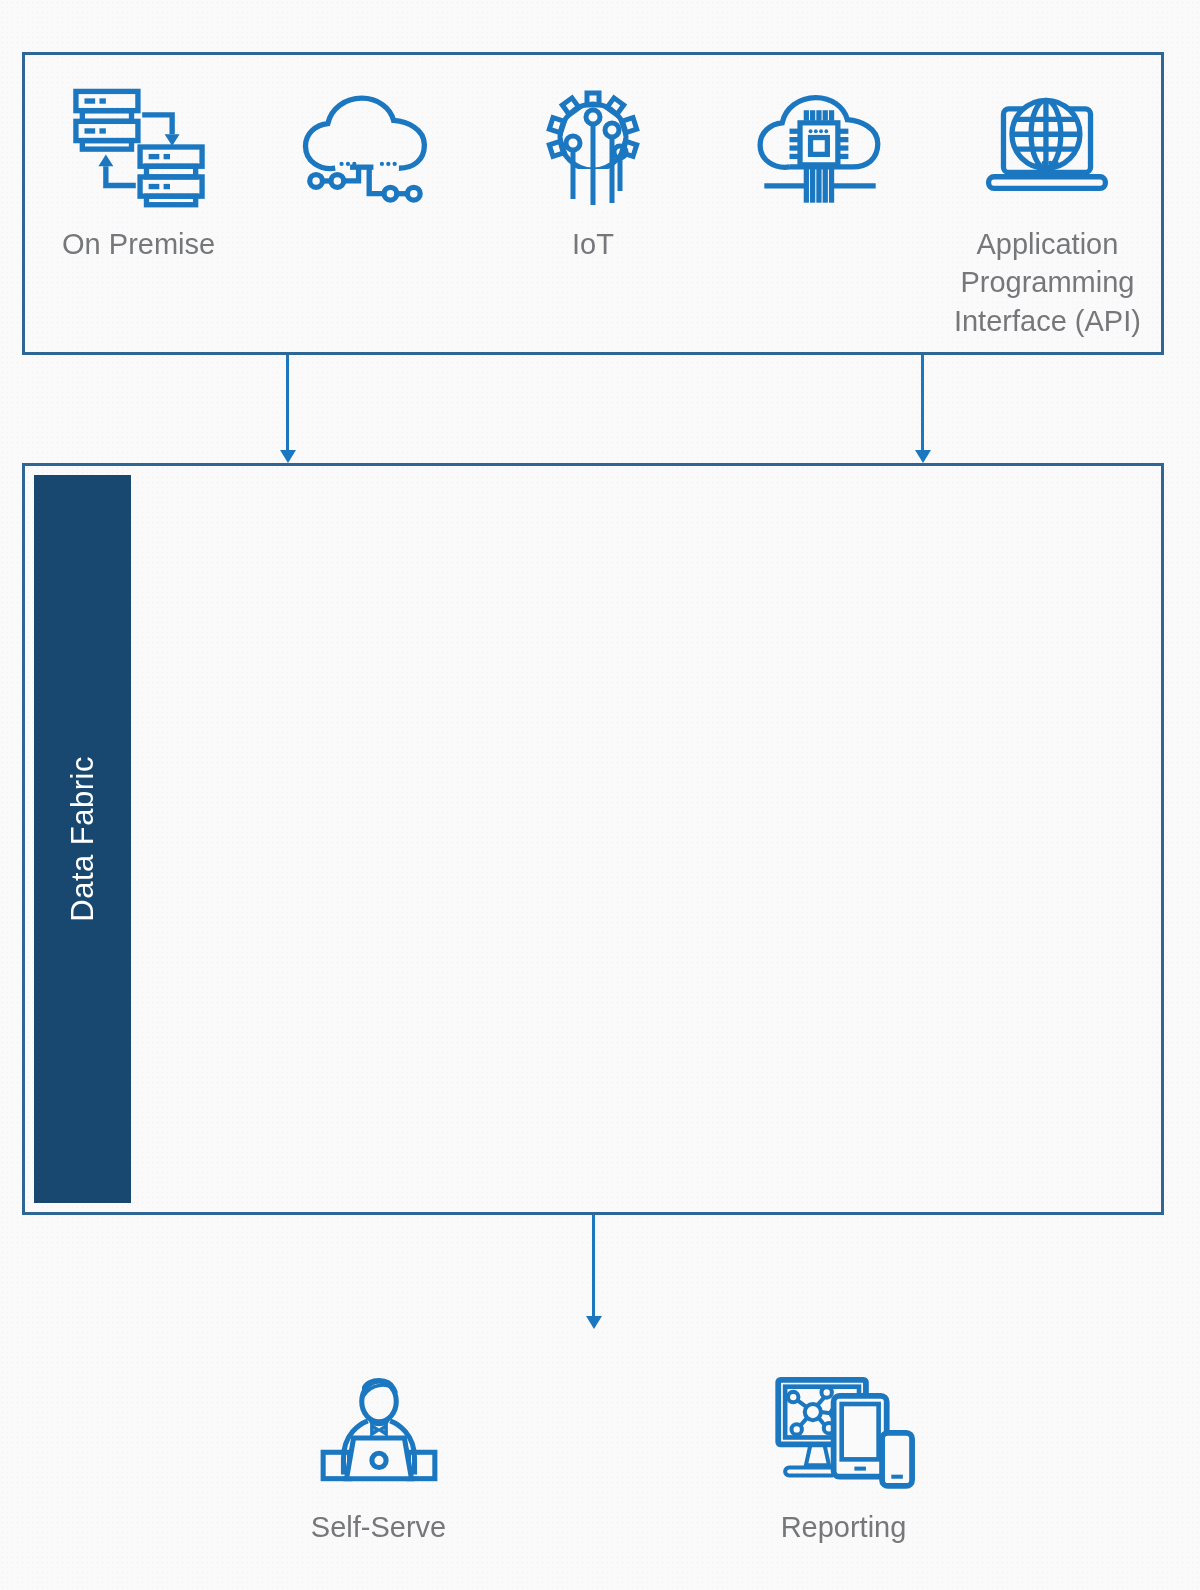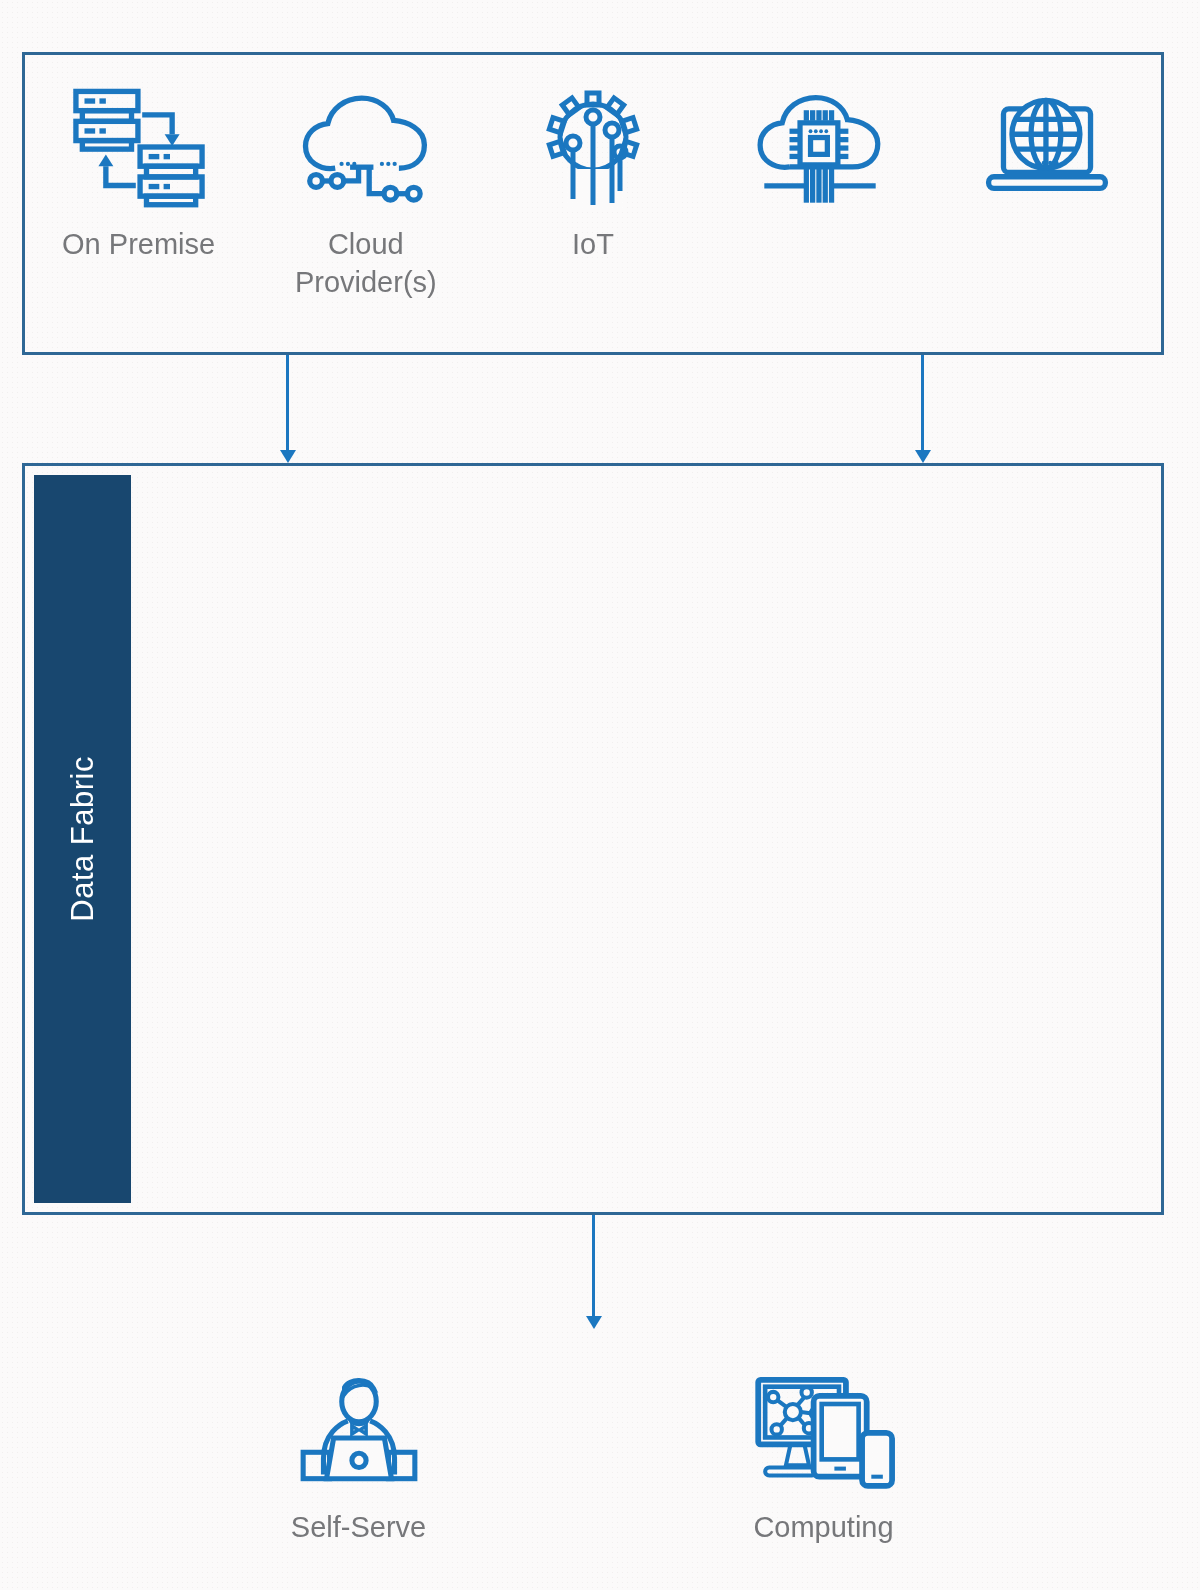--- a/index.html
+++ b/index.html
@@ -45,21 +45,21 @@
   .varrow::after{
     content:"";position:absolute;left:50%;bottom:-12px;transform:translateX(-50%);
     width:0;height:0;border-left:8px solid transparent;border-right:8px solid transparent;
     border-top:13px solid var(--blue);
   }
   .arrow-src-1{left:286px;top:355px;height:96px;}
   .arrow-src-2{left:921px;top:355px;height:96px;}
   .arrow-fabric-out{left:592px;top:1215px;height:102px;}
 
   .outputs-row{
-    position:absolute;left:126px;top:1368px;width:930px;display:flex;
+    position:absolute;left:146px;top:1368px;width:930px;display:flex;
   }
   .out-col{flex:1;display:flex;flex-direction:column;align-items:center;}
   .out-col .icon-label{margin-top:8px;}
 
   svg.ic{fill:none;stroke:var(--blue);stroke-width:5;stroke-miterlimit:4;}
   svg.ic .f{fill:var(--blue);stroke:none;}
   svg.ic .bgf{fill:var(--bg);}
   svg.ic .thin{stroke-width:3.5;}
 </style>
 </head>
@@ -107,22 +107,20 @@
         <polyline points="50,77 72,77"></polyline>
         <polyline points="58,77 58,90 44,90"></polyline>
         <circle cx="38" cy="90" r="6"></circle>
         <line x1="32" y1="90" x2="24" y2="90"></line>
         <circle cx="18" cy="90" r="6"></circle>
         <polyline points="68,77 68,102 82,102"></polyline>
         <circle cx="88" cy="102" r="6"></circle>
         <line x1="94" y1="102" x2="104" y2="102"></line>
         <circle cx="110" cy="102" r="6"></circle>
       </svg>
-      <div class="icon-label">Cloud
-Provider(s)</div>
     </div>
 
     <div class="src-col">
       <svg class="ic" width="120" height="124" viewBox="0 0 120 124">
         <g>
           <rect x="54" y="8" width="12" height="12" transform="rotate(0,60,52)"></rect>
           <rect x="54" y="8" width="12" height="12" transform="rotate(36,60,52)"></rect>
           <rect x="54" y="8" width="12" height="12" transform="rotate(72,60,52)"></rect>
           <rect x="54" y="8" width="12" height="12" transform="rotate(108,60,52)"></rect>
           <rect x="54" y="8" width="12" height="12" transform="rotate(-36,60,52)"></rect>
@@ -183,20 +181,23 @@
         <ellipse cx="64" cy="44" rx="14" ry="32"></ellipse>
         <line x1="64" y1="12" x2="64" y2="76"></line>
         <line x1="36" y1="30" x2="92" y2="30"></line>
         <line x1="32" y1="44" x2="96" y2="44"></line>
         <line x1="36" y1="58" x2="92" y2="58"></line>
         <circle class="f" cx="56" cy="71" r="2"></circle>
           <circle class="f" cx="62" cy="71" r="2"></circle>
         <circle class="f" cx="68" cy="71" r="2"></circle>
           <circle class="f" cx="74" cy="71" r="2"></circle>
       </svg>
+      <div class="icon-label">Application
+Programming
+Interface (API)</div>
     </div>
   </div>
 
   <div class="varrow arrow-src-1"></div>
   <div class="varrow arrow-src-2"></div>
 
   <div class="outline-box fabric-box">
     <div class="fabric-bar">
       <span class="fabric-label">Data Fabric</span>
     </div>
@@ -241,17 +242,17 @@
         <line x1="33" y1="43" x2="27" y2="50" class="thin"></line>
         <line x1="43" y1="43" x2="48" y2="49" class="thin"></line>
         <path d="M36,66 L48,66 L52,84 L32,84 Z" class="thin"></path>
         <rect x="14" y="86" width="44" height="7" rx="3.5" class="thin"></rect>
         <rect class="bgf" x="56" y="24" width="46" height="70" rx="5"></rect>
         <rect x="63" y="31" width="32" height="48" stroke-width="4"></rect>
         <line x1="74" y1="87" x2="84" y2="87" class="thin"></line>
         <rect class="bgf" x="98" y="56" width="26" height="46" rx="5"></rect>
         <line x1="106" y1="94" x2="116" y2="94" class="thin"></line>
       </svg>
-      <div class="icon-label">Computing</div>
+      <div class="icon-label">Reporting</div>
     </div>
   </div>
 
 </div>
 
 </body></html>

